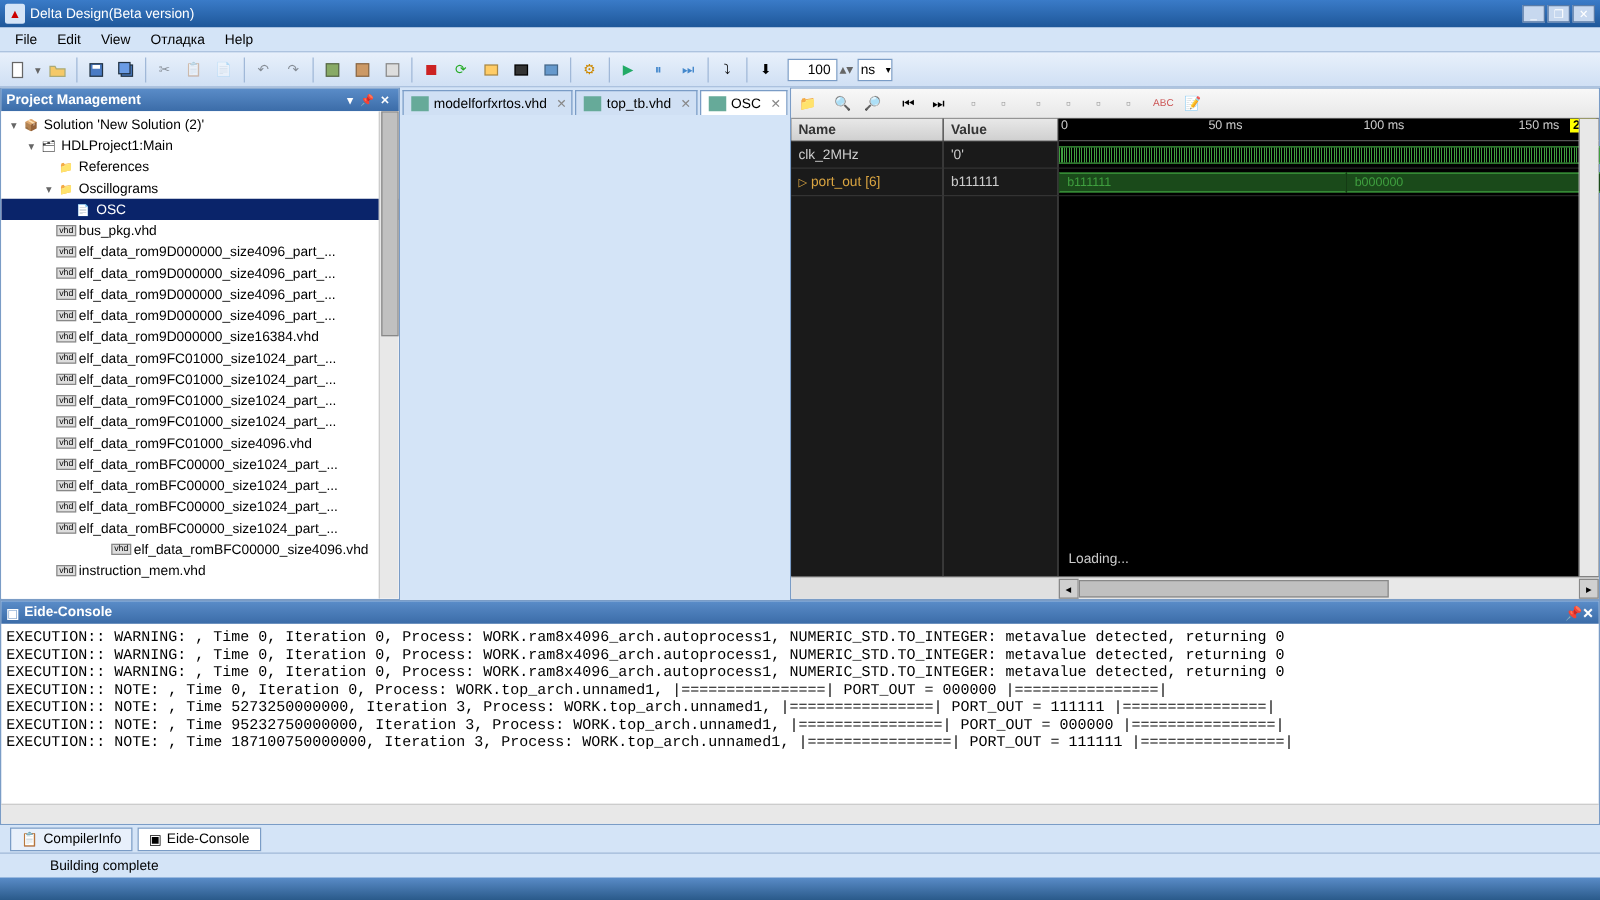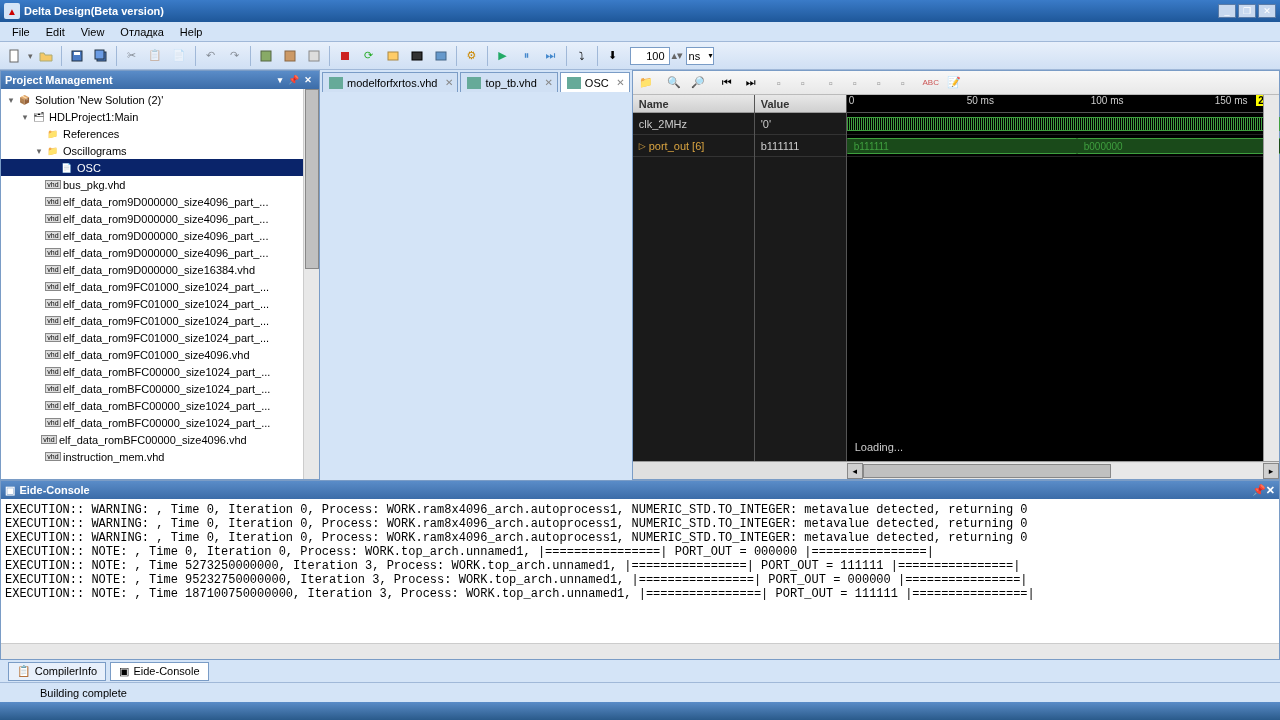--- a/index.html
+++ b/index.html
@@ -1,20 +1,20 @@
 <!DOCTYPE html>
 <html><head>
 <meta charset="utf-8">
 <style>
 * { margin: 0; padding: 0; box-sizing: border-box; font-family: Tahoma, sans-serif; font-size: 11px; }
 body { width: 1280px; height: 720px; background: #d4e4f7; overflow: hidden; }
 
 .titlebar { height: 22px; background: linear-gradient(#3a7bc8, #1e5799); display: flex; align-items: center; padding: 0 4px; color: white; }
 .titlebar .logo { width: 16px; height: 16px; background: #d4e4f7; border-radius: 2px; margin-right: 4px; display: flex; align-items: center; justify-content: center; color: #c00; font-weight: bold; font-size: 10px; }
-.titlebar .title { flex: 1; font-weight: bold; }
+.titlebar .title { flex: 1; font-weight: normal; }
 .titlebar .btns { display: flex; gap: 2px; }
 .titlebar .btn { width: 18px; height: 14px; background: #c7d8ef; border: 1px solid #5a7ba6; display: flex; align-items: center; justify-content: center; font-size: 9px; }
 
 .menubar { height: 20px; background: #d4e4f7; display: flex; align-items: center; padding: 0 4px; border-bottom: 1px solid #a0b8d8; }
 .menubar .item { padding: 2px 8px; cursor: pointer; }
 
 .toolbar { height: 28px; background: linear-gradient(#e8f0fb, #d0e0f4); display: flex; align-items: center; padding: 0 4px; border-bottom: 1px solid #a0b8d8; gap: 2px; }
 .toolbar .tbtn { width: 22px; height: 22px; display: flex; align-items: center; justify-content: center; border: 1px solid transparent; }
 .toolbar .sep { width: 1px; height: 20px; background: #a0b8d8; margin: 0 2px; }
 .toolbar .timeinput { width: 40px; height: 18px; border: 1px solid #7a9cc6; background: white; text-align: right; padding-right: 4px; margin-left: 4px; }
@@ -321,21 +321,21 @@
             </span>
             <span>elf_data_romBFC00000_size1024_part_...</span>
           </div>
           <div class="tree-row" style="padding-left: 32px;">
             <span class="exp"></span>
             <span class="ic">
               <span style="font-size:7px;background:#ddd;border:1px solid #888;padding:0 1px">vhd</span>
             </span>
             <span>elf_data_romBFC00000_size1024_part_...</span>
           </div>
-          <div class="tree-row" style="padding-left: 28px;">
+          <div class="tree-row" style="padding-left: 28px; margin-left: 48px;">
             <span class="exp"></span>
             <span class="ic">
               <span style="font-size:7px;background:#ddd;border:1px solid #888;padding:0 1px">vhd</span>
             </span>
             <span>elf_data_romBFC00000_size4096.vhd</span>
           </div>
           <div class="tree-row" style="padding-left: 32px;">
             <span class="exp"></span>
             <span class="ic">
               <span style="font-size:7px;background:#ddd;border:1px solid #888;padding:0 1px">vhd</span>

